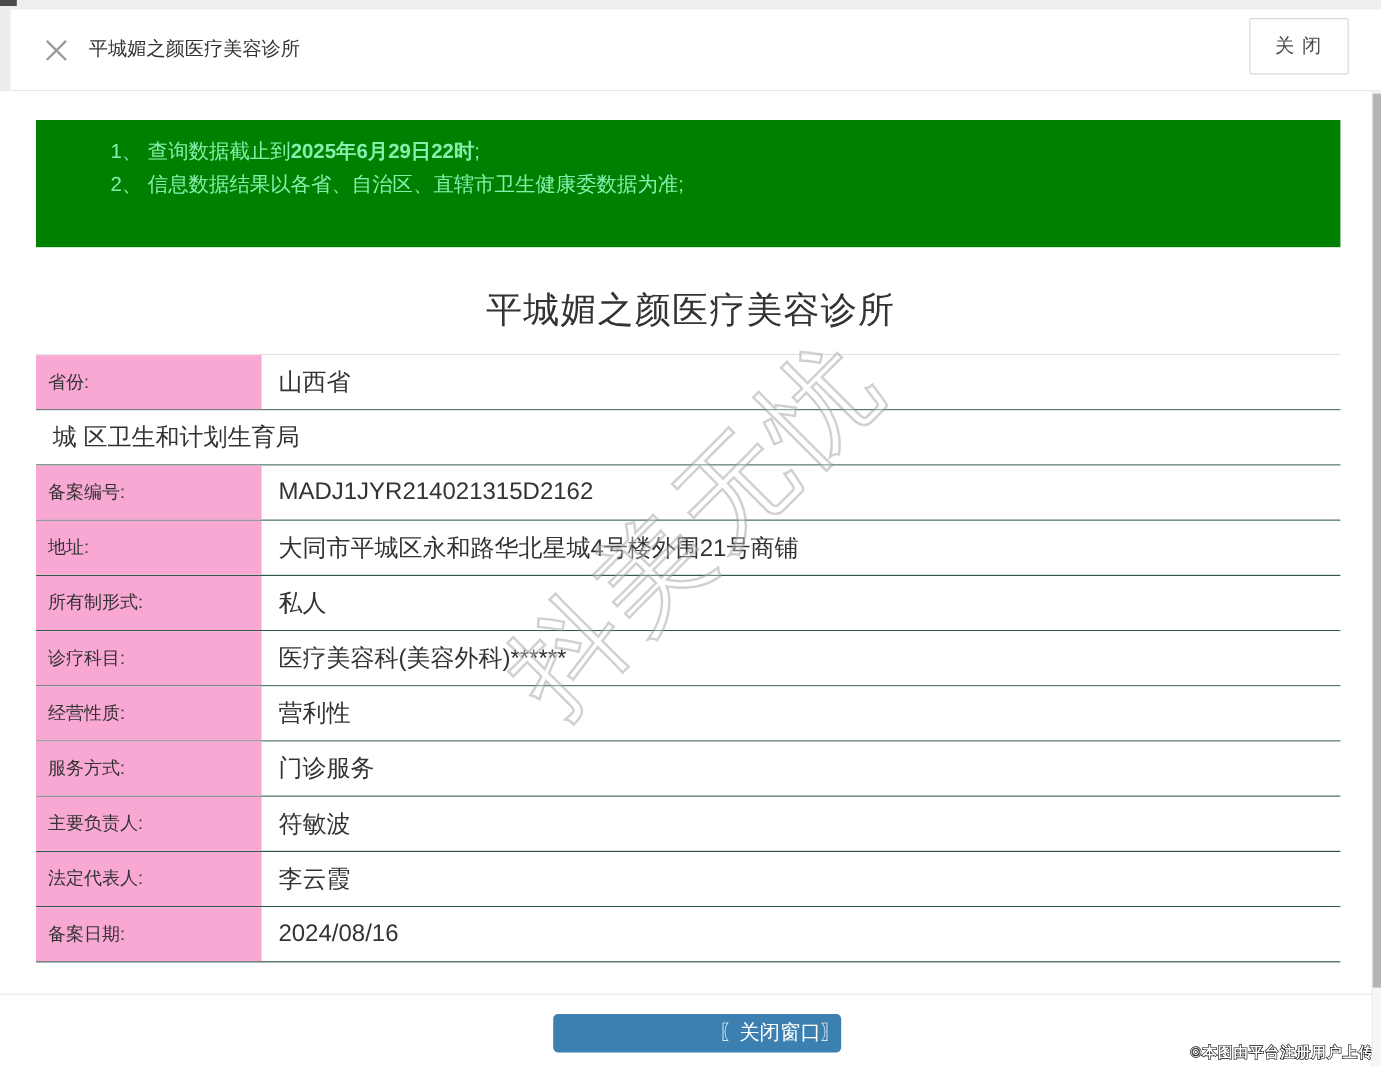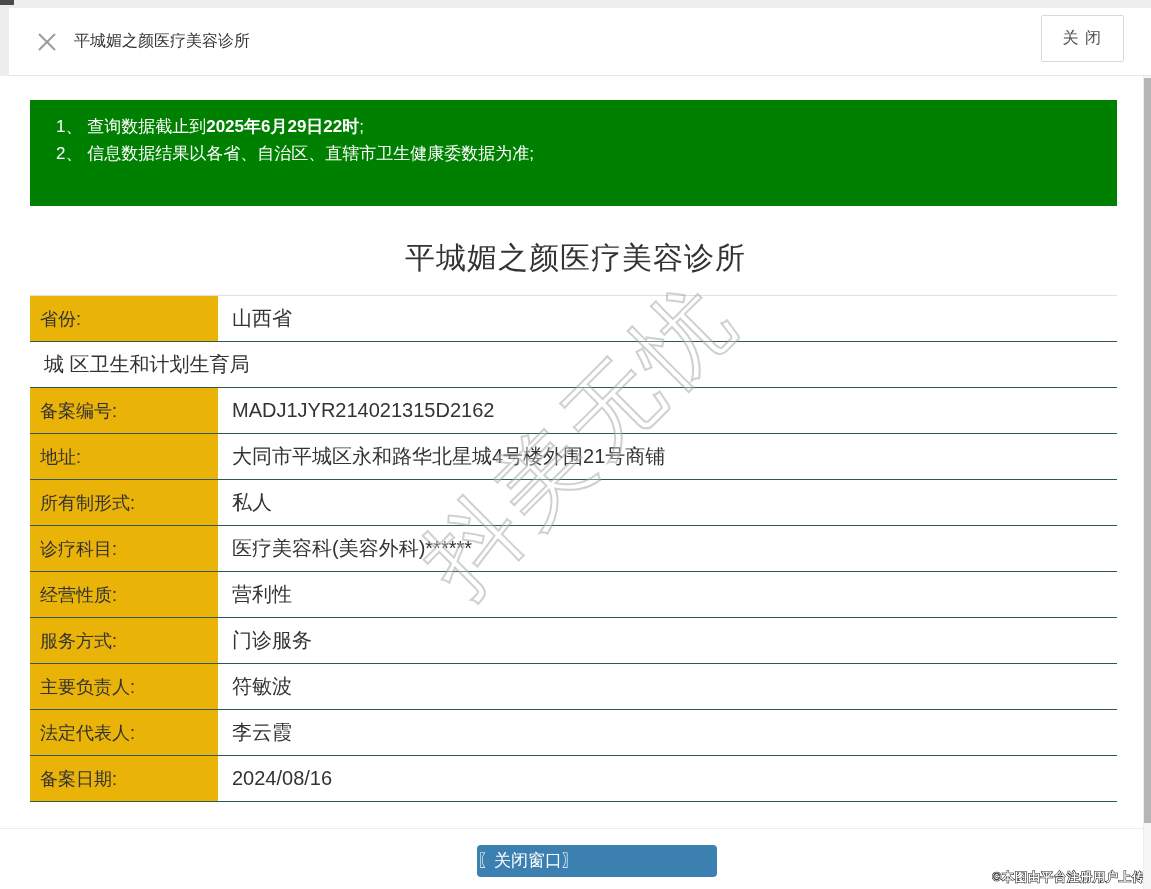--- a/index.html
+++ b/index.html
@@ -29,52 +29,52 @@
   .header-title { margin-left:17px; font-size:16px; color:#333; }
   .close-btn {
     position:absolute; right:27px; top:15px;
     padding:12px 21px; border:1px solid #d9d9d9; border-radius:2px;
     background:#fff; font-size:16px; color:#4a4a4a; cursor:pointer;
     font-family:inherit; letter-spacing:1px;
   }
 
   .notice {
     position:absolute; left:30px; top:100px; width:1087px; height:106px;
-    background:var(--green); color:#ffffff;
-    padding:13px 20px 0 26px;
+    background:var(--green); color:#86efac;
+    padding:13px 20px 0 62px;
     font-size:17px; line-height:27px;
   }
   .notice .bold { font-weight:bold; }
 
   .page-title {
     position:absolute; top:238px; left:0; width:100%;
     text-align:center; font-size:30px; color:#333; letter-spacing:1px;
   }
 
   .info-table {
     position:absolute; left:30px; top:295px; width:1087px;
     border-top:1px solid #e0e0e0;
   }
   .trow { display:flex; height:46px; border-bottom:1px solid var(--table-border); background:#fff; }
   .tlabel {
-    width:188px; flex:0 0 188px; background:#eab308;
+    width:188px; flex:0 0 188px; background:#f9a8d4;
     display:flex; align-items:center; padding-left:10px;
-    font-size:18px; color:#333;text-align:right;
+    font-size:15px; color:#333;text-align:right;
   }
   .tvalue {
     display:flex; align-items:center; padding-left:14px;
     font-size:20px; color:#333;
   }
 
   .footer-sep { position:absolute; top:828px; left:0; width:100%; height:1px; background:#ececec; }
   .footer-btn {
-    position:absolute; top:845px; left:477px; width:240px; height:32px;
+    position:absolute; top:845px; left:461px; width:240px; height:32px;
     background:var(--btn-blue); color:#fff; font-size:17px;
     border:none; border-radius:4px; cursor:pointer;
-    font-family:inherit; line-height:32px; text-align:left;
+    font-family:inherit; line-height:32px; text-align:right;
   }
 
   .wm-diag {
     position:absolute; left:330px; top:378px; width:500px;
     text-align:center; font-size:92px; letter-spacing:6px;
     transform:rotate(-45deg); transform-origin:center;
     color:rgba(255,255,255,0.30);
     -webkit-text-stroke:2px rgba(150,150,150,0.45);
     z-index:5; pointer-events:none; white-space:nowrap;
   }

